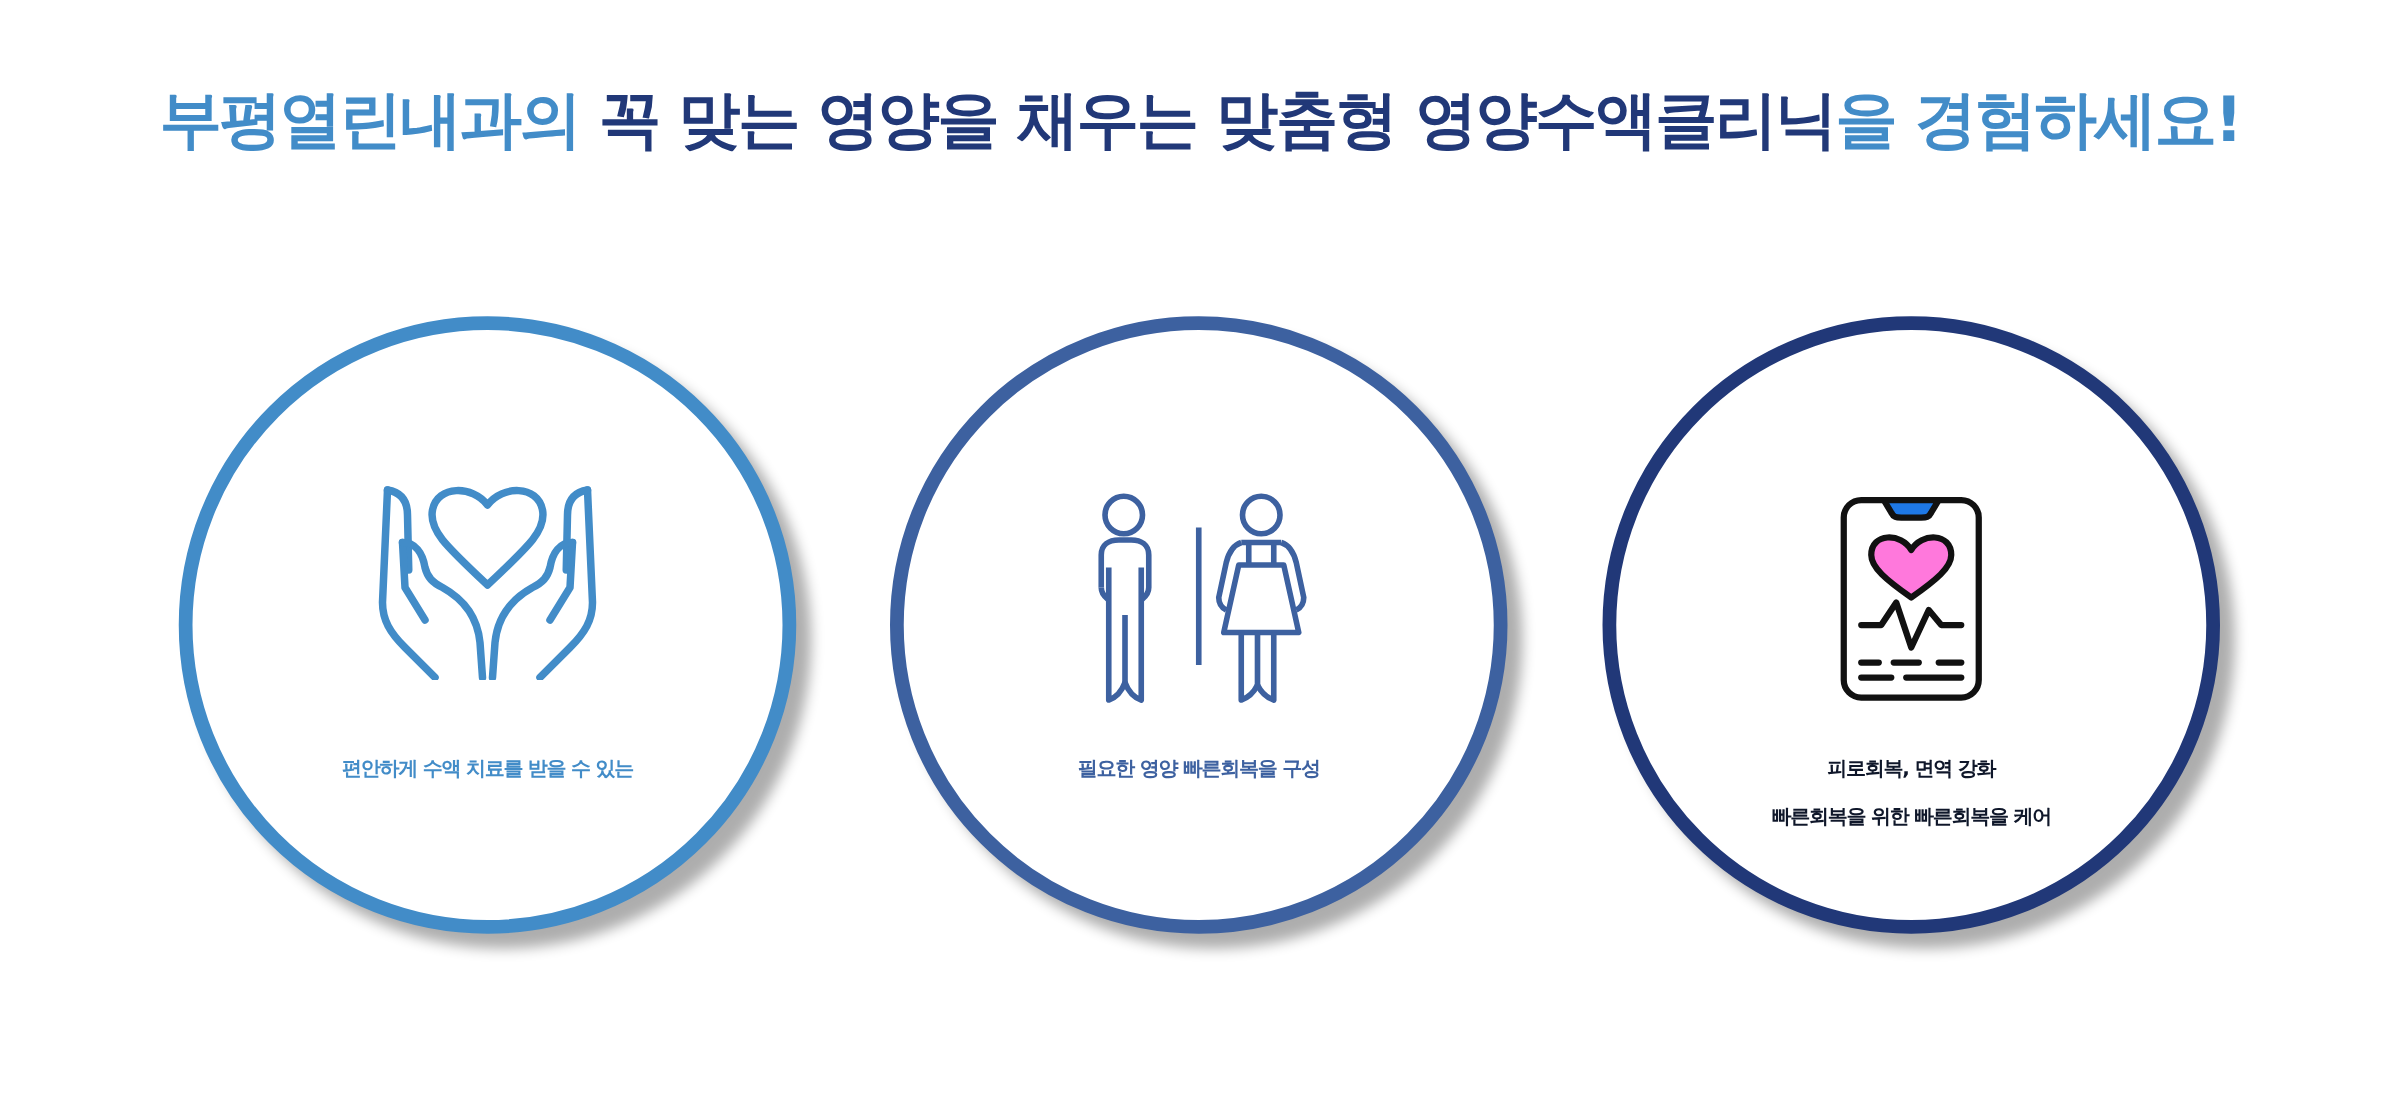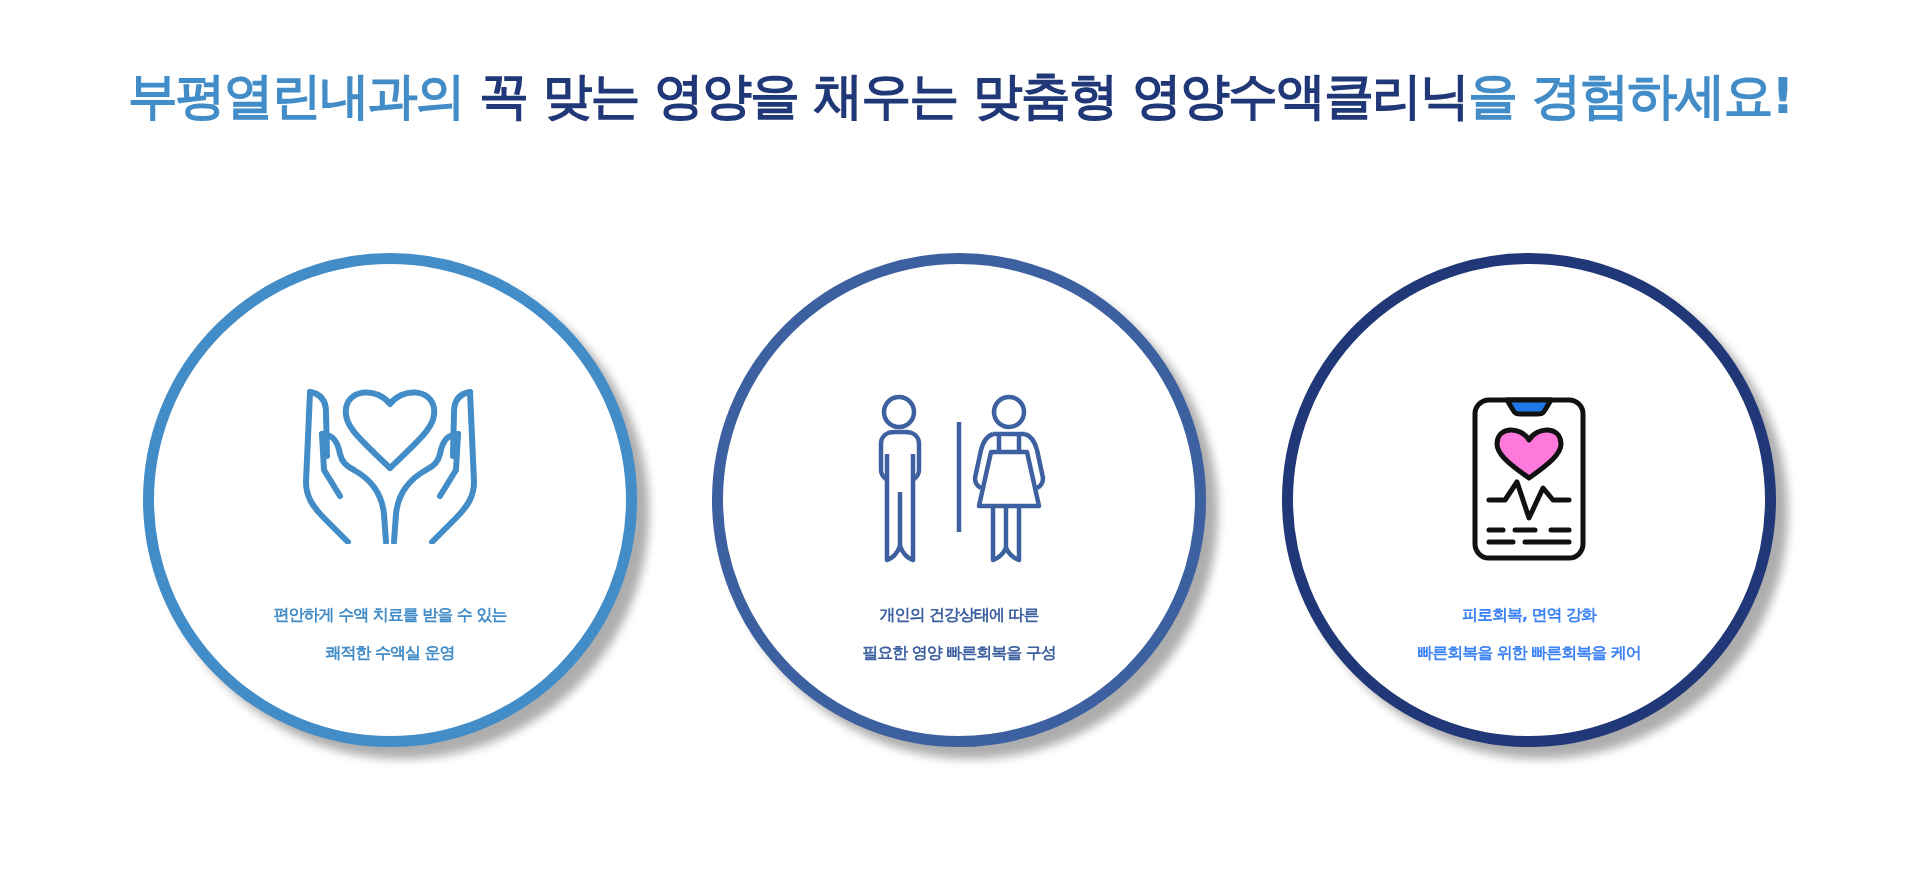--- a/index.html
+++ b/index.html
@@ -81,21 +81,20 @@
       <path d="M22 60 C 32 60, 38 68, 40 80 C 42 88, 46 92, 54 96 C 72 106, 82 120, 84 140 L 86 168"></path>
 
       <path d="M170 18 L 174 108 C 174 122, 168 132, 156 144 L 132 168"></path>
       <path d="M170 18 C 158 20, 154 28, 154 38 L 153 82"></path>
 
       <path d="M158 60 L 156 96 L 140 122"></path>
       <path d="M158 60 C 148 60, 142 68, 140 80 C 138 88, 134 92, 126 96 C 108 106, 98 120, 96 140 L 94 168"></path>
     </svg>
     <div class="caption" style="color:#428cc8;">
       <span>편안하게 수액 치료를 받을 수 있는</span>
-      <span>쾌적한 수액실 운영</span>
     </div>
   </div>
 
   <div class="card" style="left:712px; border-color:#3d61a0;">
     <svg class="icon" style="top:130px;" width="180" height="170" viewBox="0 0 180 170" fill="none" stroke="#3d61a0" stroke-width="4.5" stroke-linejoin="round">
 
       <circle cx="30" cy="18" r="15"></circle>
 
       <path d="M12 76 L 12 50 C 12 42, 18 38, 26 38 L 36 38 C 44 38, 50 42, 50 50 L 50 76 C 50 82, 46 84, 44 86"></path>
       <path d="M12 76 C 12 82, 16 84, 18 86"></path>
@@ -110,21 +109,20 @@
       <path d="M156 40 C 162 42, 166 48, 168 56 L 174 84 C 174 88, 172 92, 168 94"></path>
       <path d="M124 40 L 156 40"></path>
       <path d="M130 40 L 130 58 M 150 40 L 150 58"></path>
 
       <path d="M122 58 L 158 58 L 170 112 L 110 112 Z"></path>
 
       <path d="M124 112 L 124 166 C 130 164, 134 160, 137 154 C 140 160, 144 164, 150 166 L 150 112"></path>
       <path d="M137 112 L 137 154"></path>
     </svg>
     <div class="caption" style="color:#3d61a0;">
-      <span>개인의 건강상태에 따른</span>
       <span>필요한 영양 빠른회복을 구성</span>
     </div>
   </div>
 
   <div class="card" style="left:1282px; border-color:#213878;">
     <svg class="icon" style="top:132px;" width="120" height="170" viewBox="0 0 120 170" fill="none" stroke="#111111" stroke-width="5" stroke-linecap="round" stroke-linejoin="round">
 
       <rect x="6" y="4" width="108" height="158" rx="14" ry="14" fill="#ffffff"></rect>
 
       <path d="M38 4 L 44 14 C 46 18, 48 18, 52 18 L 68 18 C 72 18, 74 18, 76 14 L 82 4 Z" fill="#1e78e6"></path>
@@ -132,19 +130,19 @@
       <path d="M60 44 C 52 30, 28 30, 28 48 C 28 58, 40 68, 60 82 C 80 68, 92 58, 92 48 C 92 30, 68 30, 60 44 Z" fill="#ff78dc"></path>
 
       <polyline points="20,104 36,104 48,86 60,122 74,92 84,104 100,104"></polyline>
 
       <line x1="20" y1="134" x2="34" y2="134"></line>
       <line x1="46" y1="134" x2="66" y2="134"></line>
       <line x1="82" y1="134" x2="100" y2="134"></line>
       <line x1="20" y1="146" x2="44" y2="146"></line>
       <line x1="56" y1="146" x2="100" y2="146"></line>
     </svg>
-    <div class="caption" style="color:#3b82f6;">
+    <div class="caption" style="color:#0f172a;">
       <span>피로회복, 면역 강화</span>
       <span>빠른회복을 위한 빠른회복을 케어</span>
     </div>
   </div>
 
 </div>
 
 </body></html>

